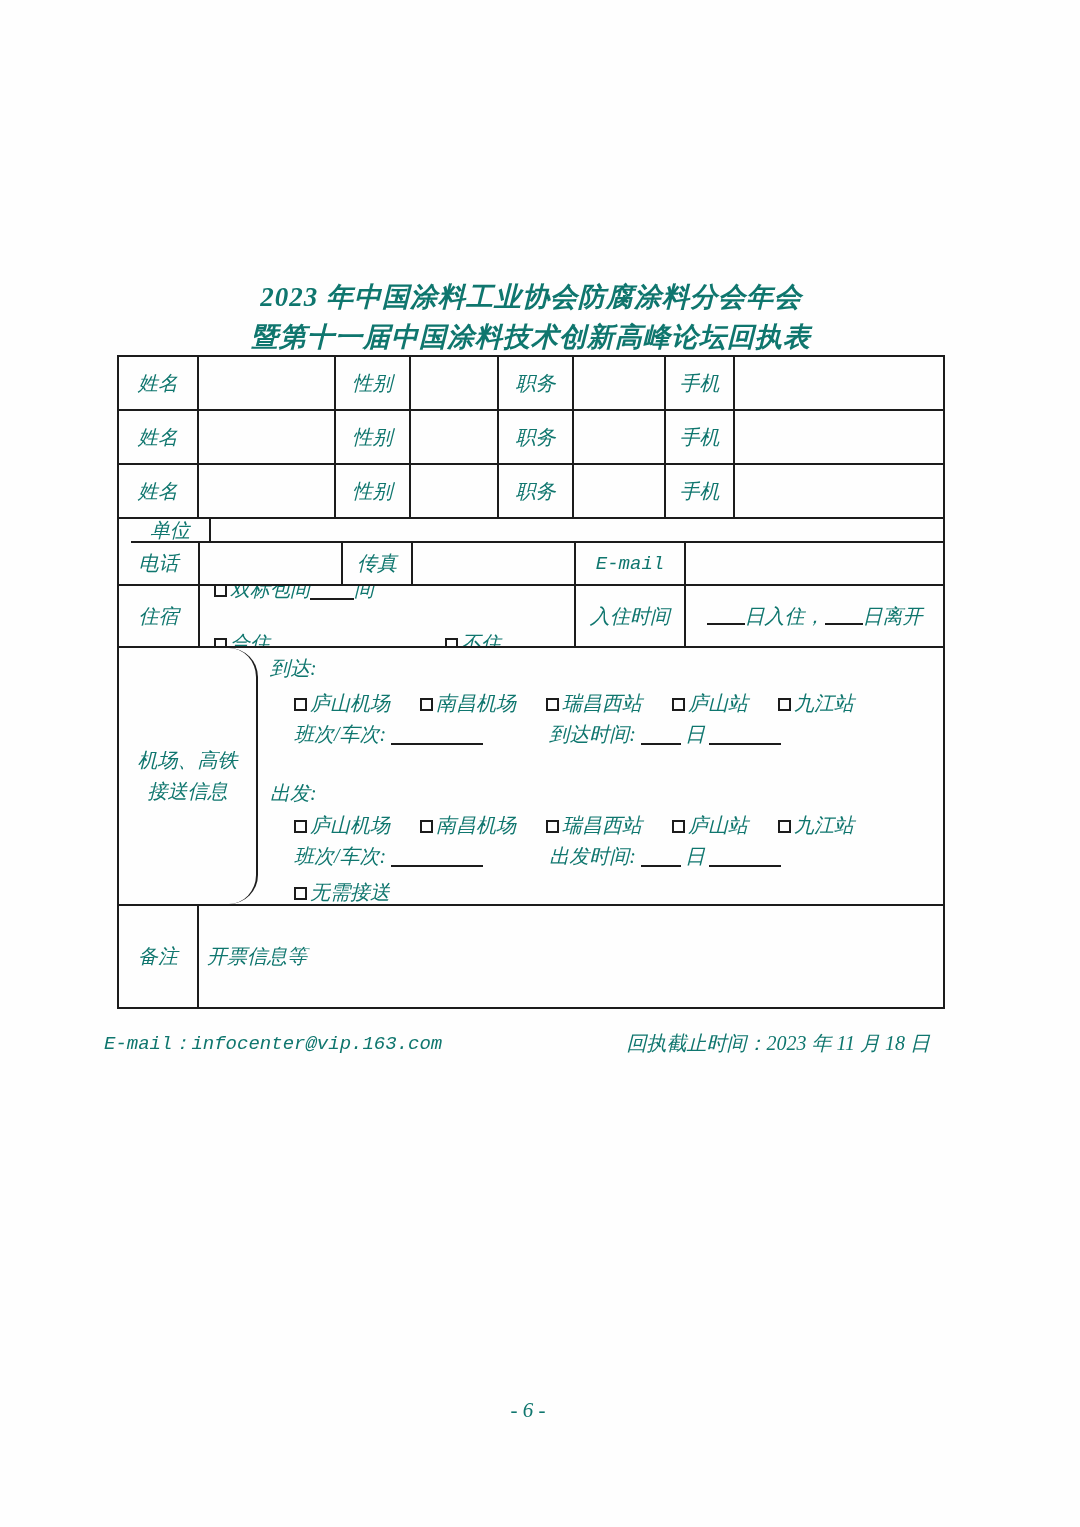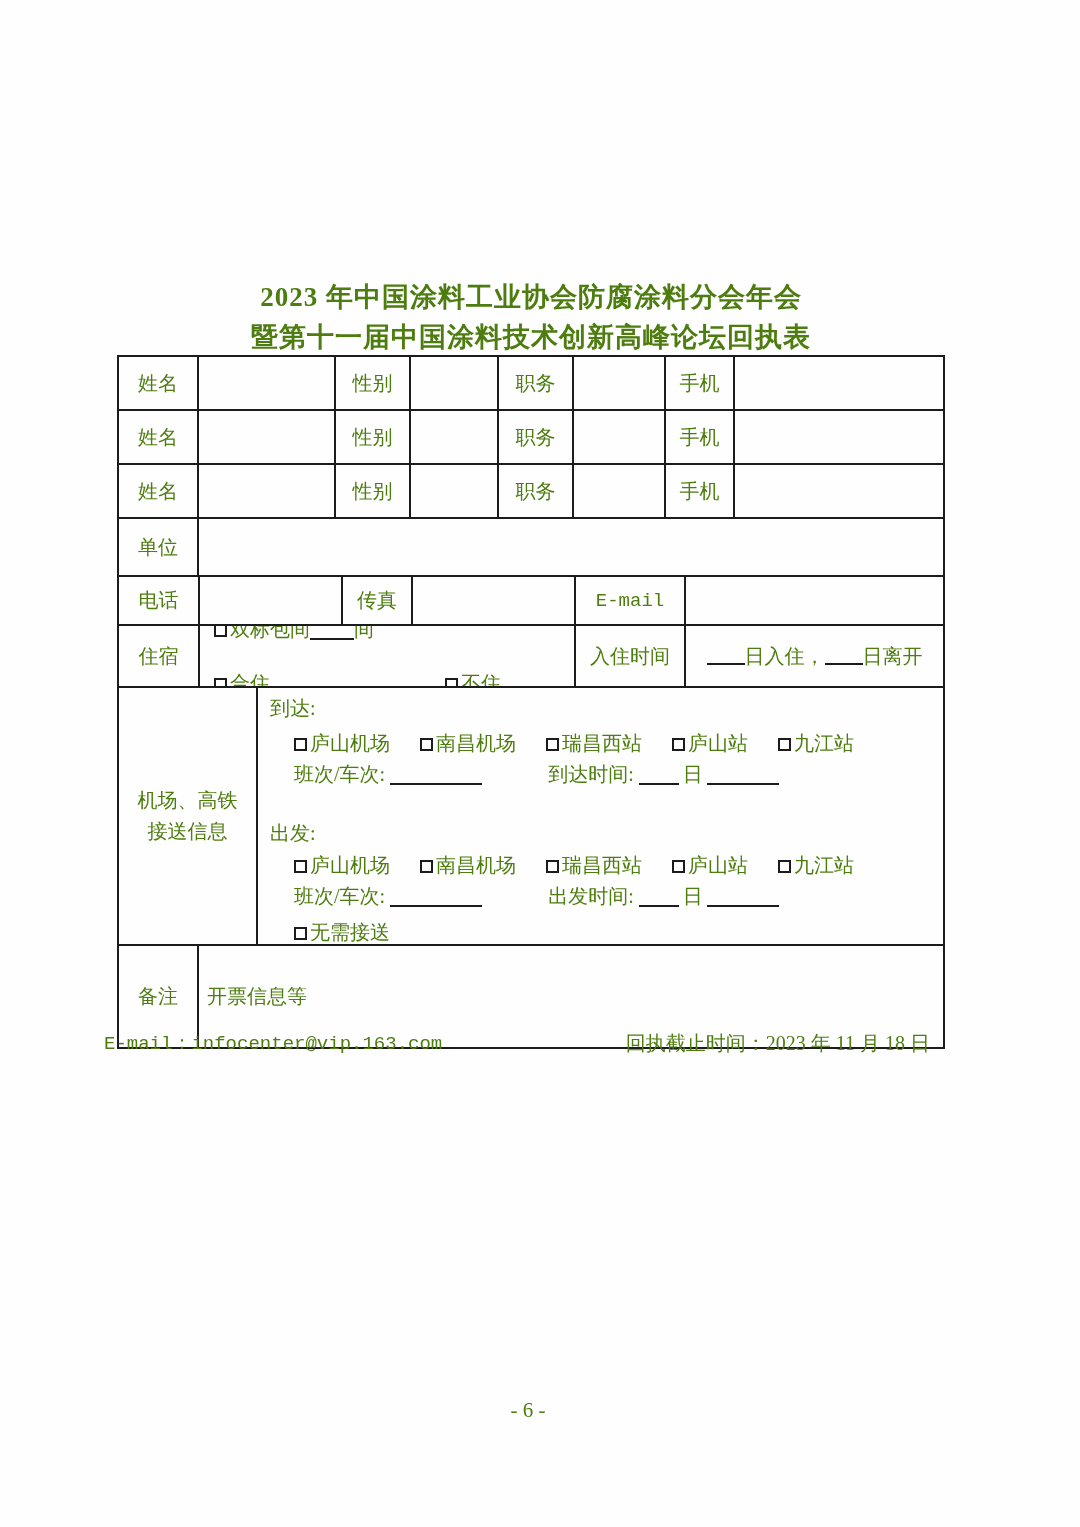--- a/index.html
+++ b/index.html
@@ -1,23 +1,24 @@
 <!DOCTYPE html>
 <html><head>
 <meta charset="utf-8">
 <style>
   * { margin:0; padding:0; box-sizing:border-box; }
   html,body { background:#ffffff; }
   .page {
     position:relative;
     width:1080px; height:1527px;
     background:#fefefe;
-    color:#4d7c0f;
+    color:#0f766e;
     font-family:"Liberation Serif","DejaVu Serif",serif;
     overflow:hidden;
+    font-style:italic;
   }
   .title {
     position:absolute; top:277px; left:117px; width:828px;
     text-align:center; font-weight:bold;
     font-size:27px; line-height:40px;
     letter-spacing:1px;
   }
   .form-table {
     position:absolute; top:355px; left:117px; width:828px;
     border:2px solid #1c1c1c;
@@ -28,22 +29,22 @@
   .cell {
     border-right:2px solid #1c1c1c;
     display:flex; align-items:center;
     overflow:hidden;
   }
   .cell:last-child { border-right:none; }
   .label { justify-content:center; text-align:center; }
   .grow { flex:1 1 auto; }
 
   .name-row   { height:54px; }
-  .unit-row   { height:58px; }
-  .phone-row  { height:49px; }
+  .unit-row   { height:24px;margin-left:12px; }
+  .phone-row  { height:43px; }
   .lodging-row{ height:62px; }
   .transfer-row{ height:258px; }
   .remarks-row{ height:101px; }
 
   
   .c80 { flex:0 0 80px; } .c137{ flex:0 0 137px; } .c75 { flex:0 0 75px; }
   .c88 { flex:0 0 88px; } .c92 { flex:0 0 92px; }  .c69 { flex:0 0 69px; }
   .c81 { flex:0 0 81px; } .c143{ flex:0 0 143px; } .c70 { flex:0 0 70px; }
   .c163{ flex:0 0 163px; } .c110{ flex:0 0 110px; } .c376{ flex:0 0 376px;gap:24px; }
   .c139{ flex:0 0 139px; }
@@ -65,21 +66,21 @@
   .b44{ width:44px; } .b38{ width:38px; } .b92{ width:92px; }
   .b40{ width:40px; } .b72{ width:72px; }
 
   
   .lodging-opts { flex-direction:column; align-items:flex-start; justify-content:center; padding-left:14px; }
   .lodging-opts > div { line-height:30px; }
   .no-room-item { margin-left:175px; }
   .checkin-value { justify-content:center; }
 
   
-  .transfer-label { line-height:31px; }
+  .transfer-label { line-height:31px;border-radius:29px; }
   .transfer-content {
     flex-direction:column; align-items:stretch;
     padding:6px 10px 10px 12px;
   }
   .transfer-content > div { line-height:28px; }
   .t-indent { padding-left:24px; }
   .t-stations { display:flex; }
   .t-stations .station { margin-right:30px; }
   .t-stations .station:last-child { margin-right:0; }
   .t-m-arr-stations { margin-top:7px; }

